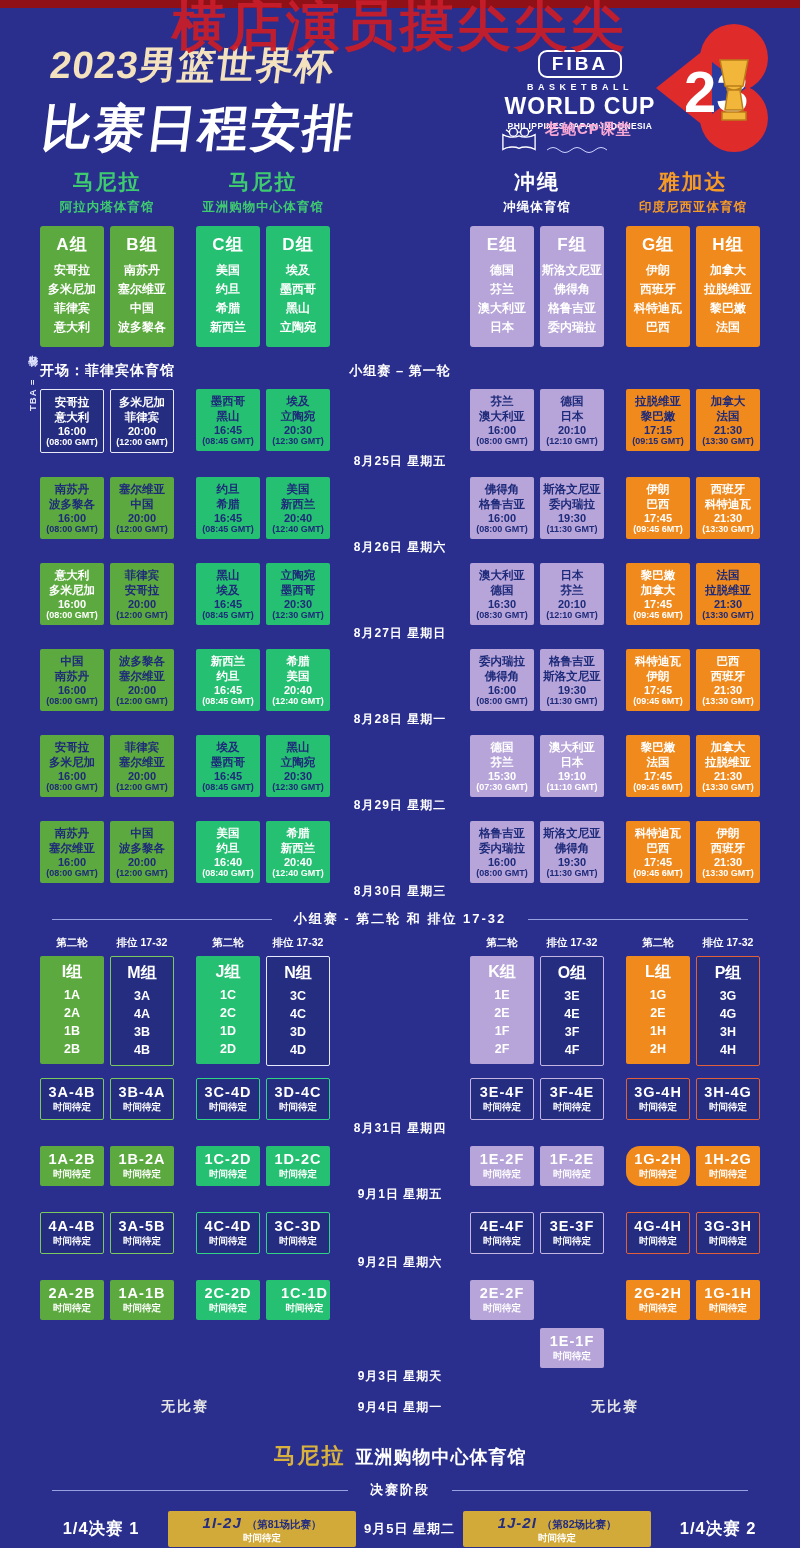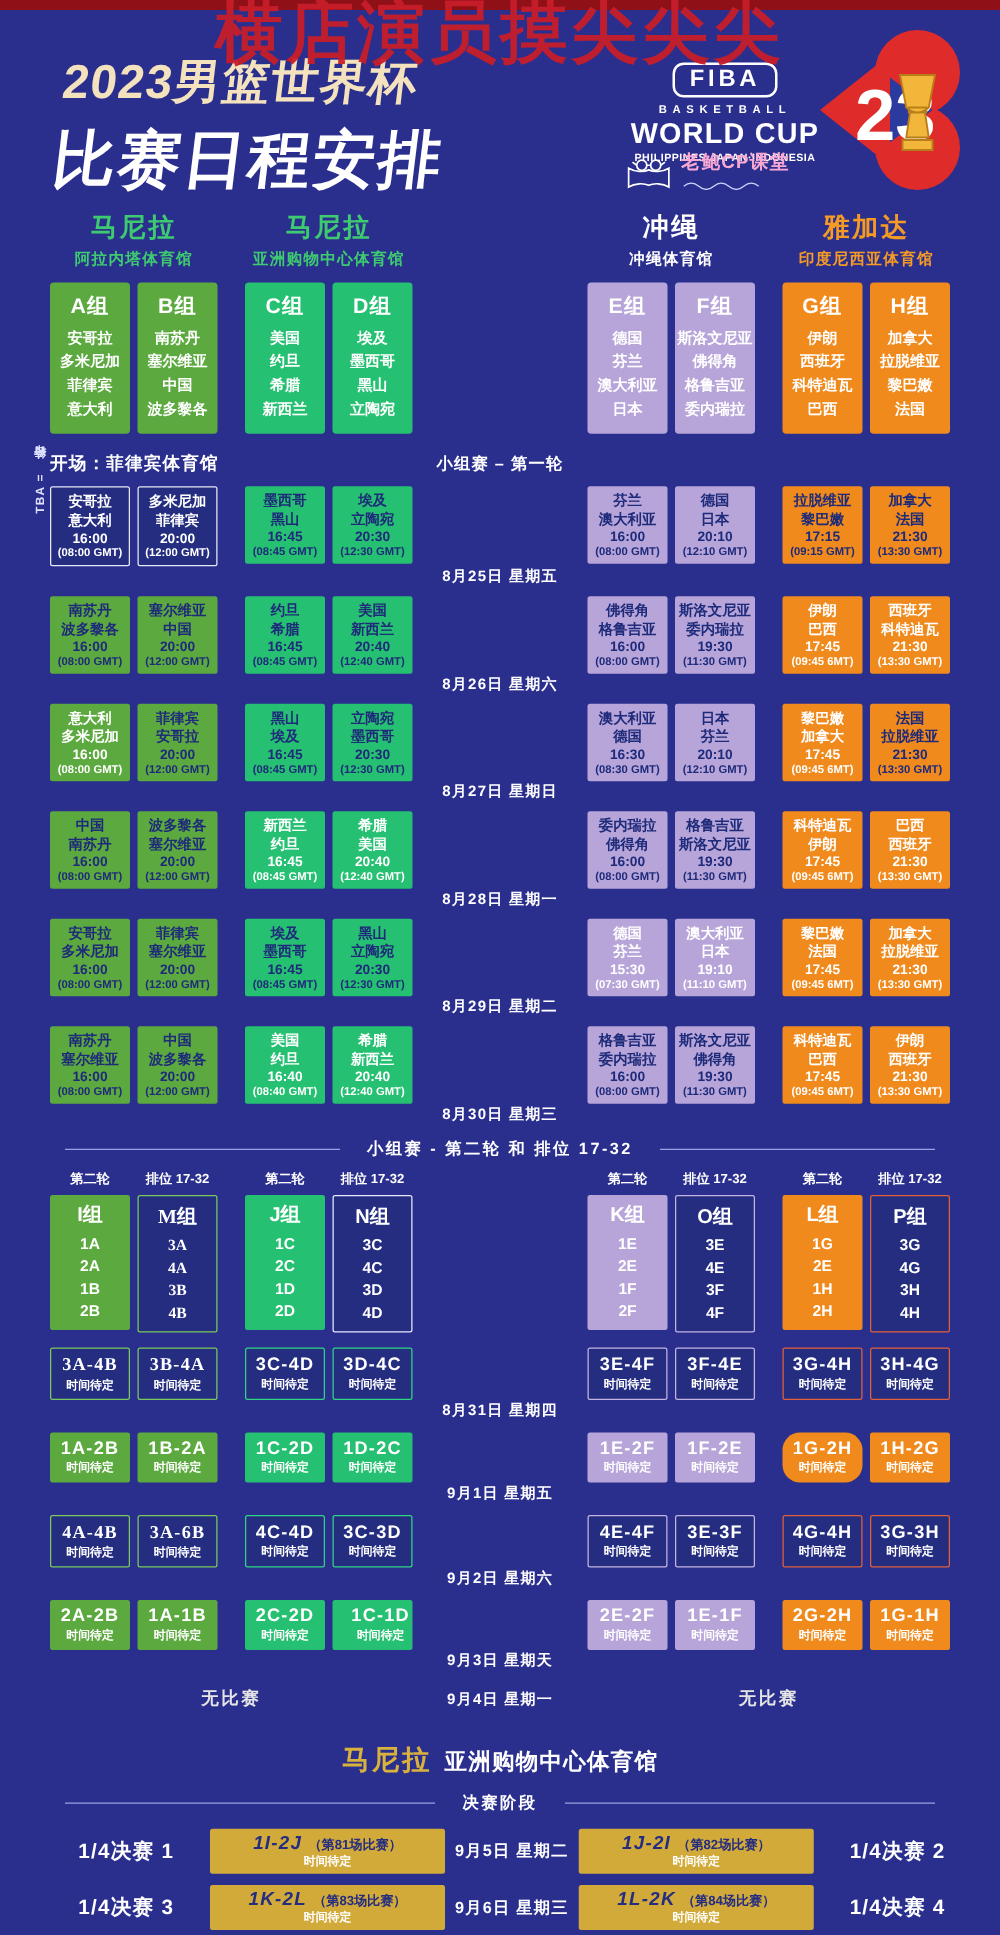--- a/index.html
+++ b/index.html
@@ -62,21 +62,21 @@
   
   .divider{display:flex;align-items:center;gap:22px;padding:0 52px;margin-top:10px;}
   .divider .ln{flex:1;height:1px;background:#9aa1e0;}
   .divider .dtitle{font-size:13px;font-weight:800;color:#fff;letter-spacing:2px;white-space:nowrap;}
   .r2labels{margin-top:8px;}
   .r2lab{font-size:10.5px;font-weight:800;color:#fff;text-align:center;white-space:nowrap;}
   .r2groups{margin-top:6px;}
   .g2box{height:102px;border-radius:2px;text-align:center;padding-top:6px;color:#fff;}
   .g2title{font-size:16px;font-weight:900;margin-bottom:3px;}
   .g2item{font-size:12.5px;font-weight:700;line-height:1.45;}
-  .ln-green{background:#242d80;border:1.5px solid #79c95e;font-family:Liberation Serif, serif;}
+  .ln-green{background:#242d80;border:1.5px solid #79c95e;}
   .ln-emerald{background:#242d80;border:1.5px solid #2fd584;}
   .ln-purple{background:#242d80;border:1.5px solid #c4b4e2;}
   .ln-orange{background:#242d80;border:1.5px solid #e0603a;}
   .ln-white{background:#242d80;border:1.5px solid #e6e9ff;}
   .r2rows{margin-top:12px;}
   .r2row{margin-bottom:9px;}
   .r2box{height:40px;border-radius:2px;display:flex;flex-direction:column;align-items:center;
     justify-content:center;color:#fff;}
   .r2box .cd{font-size:14.5px;font-weight:900;letter-spacing:1px;}
   .r2box .tb{font-size:9.5px;font-weight:700;margin-top:1px;}
@@ -685,21 +685,21 @@
         <div class="tb">时间待定</div>
       </div>
       <div class="dcell">9月1日 星期五</div>
     </div>
     <div class="grid r2row">
       <div class="r2box ln-green" style="grid-column: 1;">
         <div class="cd">4A-4B</div>
         <div class="tb">时间待定</div>
       </div>
       <div class="r2box ln-green" style="grid-column: 3;">
-        <div class="cd">3A-6B</div>
+        <div class="cd">3A-5B</div>
         <div class="tb">时间待定</div>
       </div>
       <div class="r2box ln-emerald" style="grid-column: 5;">
         <div class="cd">4C-4D</div>
         <div class="tb">时间待定</div>
       </div>
       <div class="r2box ln-emerald" style="grid-column: 7;">
         <div class="cd">3C-3D</div>
         <div class="tb">时间待定</div>
       </div>
@@ -735,21 +735,21 @@
         <div class="tb">时间待定</div>
       </div>
       <div class="r2box bg-emerald" style="grid-column: 7; padding-left: 13px;">
         <div class="cd">1C-1D</div>
         <div class="tb">时间待定</div>
       </div>
       <div class="r2box bg-purple" style="grid-column: 11;">
         <div class="cd">2E-2F</div>
         <div class="tb">时间待定</div>
       </div>
-      <div class="r2box bg-purple" style="grid-column: 13;">
+      <div class="r2box bg-purple" style="grid-column: 13; margin-top: 48px;">
         <div class="cd">1E-1F</div>
         <div class="tb">时间待定</div>
       </div>
       <div class="r2box bg-orange" style="grid-column: 15;">
         <div class="cd">2G-2H</div>
         <div class="tb">时间待定</div>
       </div>
       <div class="r2box bg-orange" style="grid-column: 17;">
         <div class="cd">1G-1H</div>
         <div class="tb">时间待定</div>

